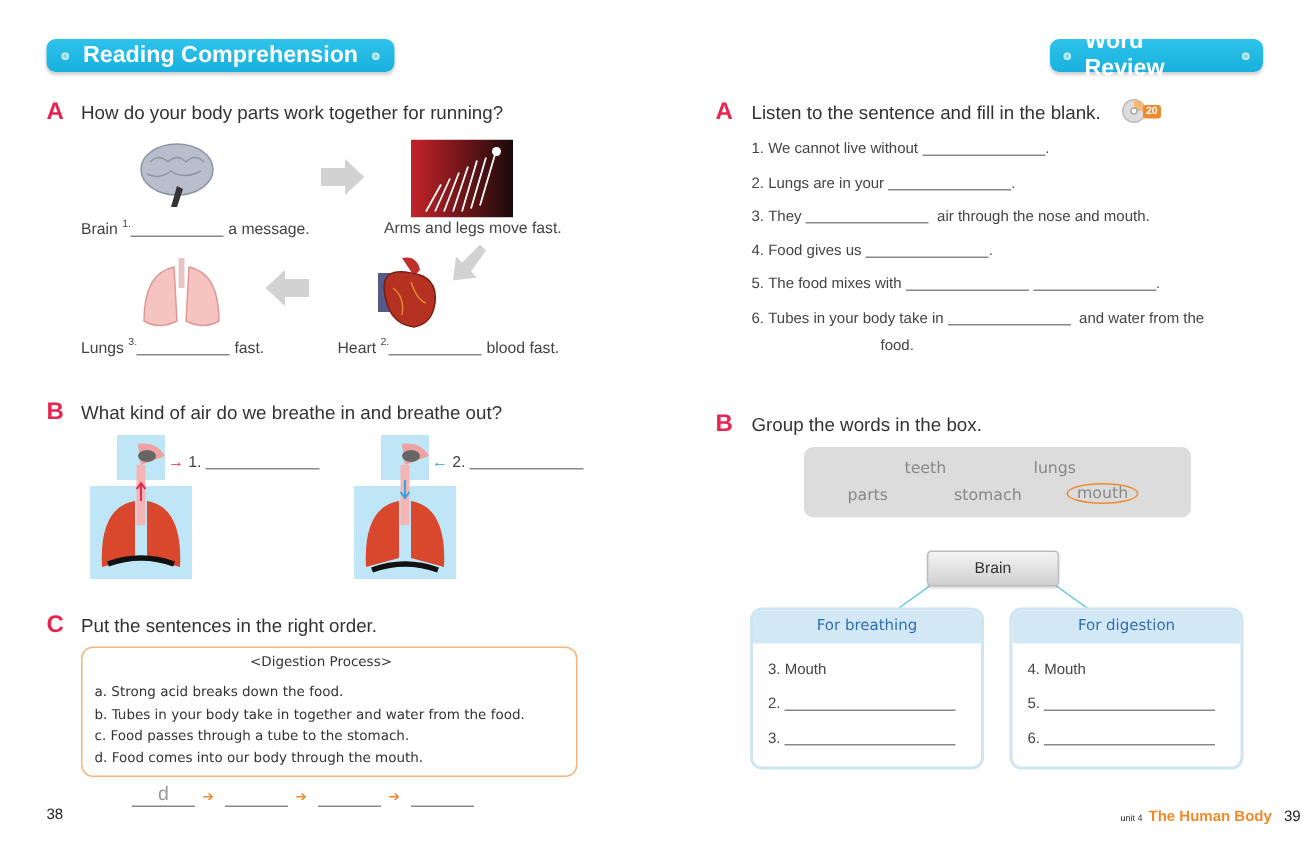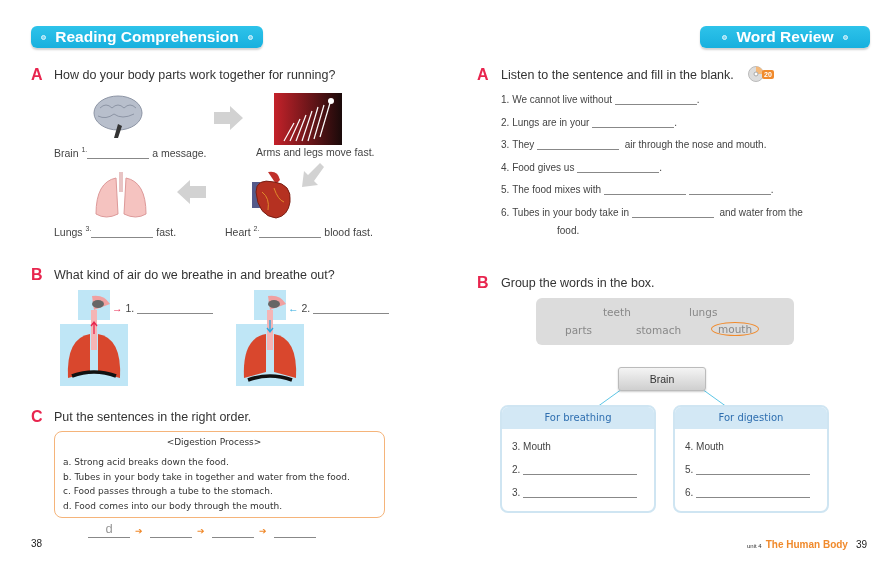--- a/index.html
+++ b/index.html
@@ -189,21 +189,21 @@
 <div class="abs" style="left:88px;top:522px;width:42px;height:16px;border-bottom:1px solid #888;text-align:center;color:#999;font-size:13px;line-height:14px;">d</div>
 <div class="abs" style="left:135px;top:526px;color:#f08a2c;font-size:9px;">➔</div>
 <div class="abs" style="left:150px;top:522px;width:42px;height:16px;border-bottom:1px solid #888;"></div>
 <div class="abs" style="left:197px;top:526px;color:#f08a2c;font-size:9px;">➔</div>
 <div class="abs" style="left:212px;top:522px;width:42px;height:16px;border-bottom:1px solid #888;"></div>
 <div class="abs" style="left:259px;top:526px;color:#f08a2c;font-size:9px;">➔</div>
 <div class="abs" style="left:274px;top:522px;width:42px;height:16px;border-bottom:1px solid #888;"></div>
 
 <div class="page-num" style="left:31px;top:538px;">38</div>
 
-<div class="pill" style="left:700px;top:26px;width:170px;">
+<div class="pill" style="left:700px;top:26px;width:142px;">
   <span class="dot"></span>
   <span>Word Review</span>
   <span class="dot"></span>
 </div>
 
 <div class="sec-letter" style="left:477px;top:66px;">A</div>
 <div class="sec-title" style="left:501px;top:68px;">Listen to the sentence and fill in the blank.</div>
 <div class="abs" style="left:748px;top:66px;display:flex;align-items:center;">
   <svg width="16" height="16">
     <circle cx="8" cy="8" r="7.5" fill="#ddd" stroke="#bbb"></circle>
@@ -224,21 +224,21 @@
 </div>
 <div class="wr-item" style="top:162px;">
   <span>4.</span>&nbsp;<span>Food gives us </span><span class="blank" style="width:82px;"></span><span>.</span>
 </div>
 <div class="wr-item" style="top:184px;">
   <span>5.</span>&nbsp;<span>The food mixes with </span><span class="blank" style="width:82px;"></span>&nbsp;<span class="blank" style="width:82px;"></span><span>.</span>
 </div>
 <div class="wr-item" style="top:207px;">
   <span>6.</span>&nbsp;<span>Tubes in your body take in </span><span class="blank" style="width:82px;"></span>&nbsp;<span> and water from the</span>
 </div>
-<div class="wr-item" style="left:509px;top:225px;padding-left:48px;">food.</div>
+<div class="wr-item" style="left:539px;top:225px;padding-left:48px;">food.</div>
 
 <div class="sec-letter" style="left:477px;top:274px;">B</div>
 <div class="sec-title" style="left:501px;top:276px;">Group the words in the box.</div>
 
 <div class="word-box">
   <span class="word" style="left:67px;top:8px;">teeth</span>
   <span class="word" style="left:153px;top:8px;">lungs</span>
   <span class="word" style="left:29px;top:26px;">parts</span>
   <span class="word" style="left:100px;top:26px;">stomach</span>
   <span class="word" style="left:175px;top:24px;border:1.2px solid #f08a2c;border-radius:50%;padding:0 6px;">mouth</span>

